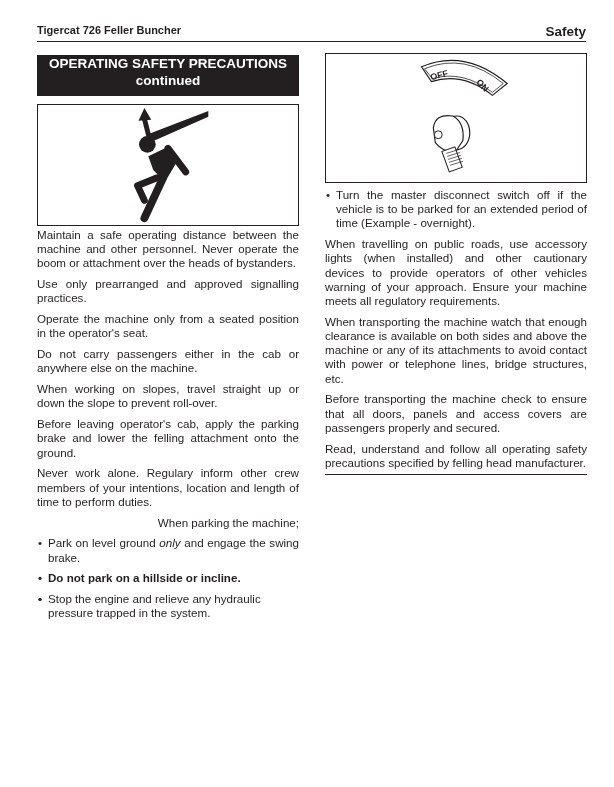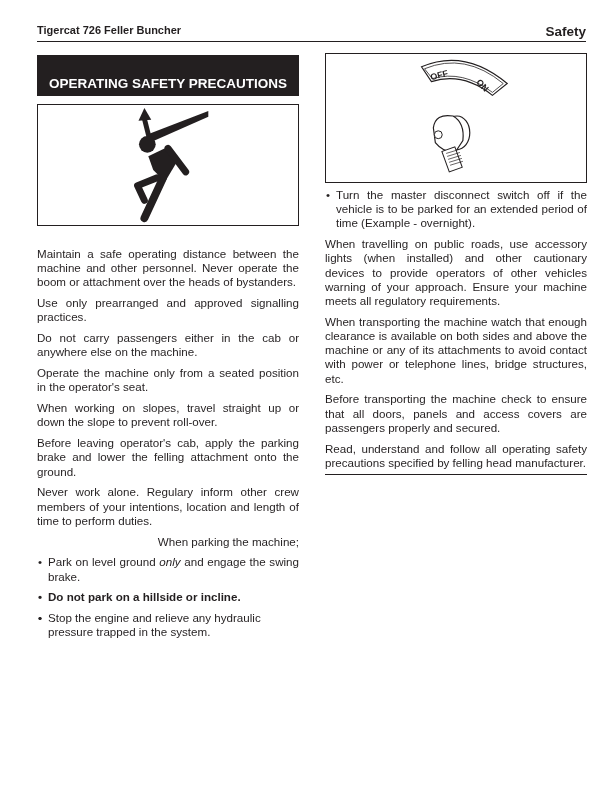--- a/index.html
+++ b/index.html
@@ -11,32 +11,32 @@
     position: absolute; left: 37px; top: 22px; width: 549px; height: 19px;
     border-bottom: 1.5px solid #231f20;
   }
   .header .left { position: absolute; left: 0; top: 2px; font-weight: bold; font-size: 11px; }
   .header .right { position: absolute; right: 0; top: 2px; font-weight: bold; font-size: 13.5px; }
 
   .title-box {
     position: absolute; left: 37px; top: 55px; width: 262px; height: 41px;
     background: #231f20; color: #ffffff; text-align: center;
     font-weight: bold; font-size: 13.5px; line-height: 17px;
-    padding-top: 20px; box-sizing: border-box;
+    padding-top: 0; box-sizing: border-box;
   }
 
   .figure {
     position: absolute; border: 1.3px solid #231f20; box-sizing: border-box; background: #fff;
   }
   .fig-left { left: 37px; top: 104px; width: 262px; height: 122px; }
   .fig-right { left: 325px; top: 53px; width: 262px; height: 130px; }
   .figure svg { position: absolute; left: 0; top: 0; width: 100%; height: 100%; }
 
   .col { position: absolute; font-size: 11.6px; line-height: 14.2px; text-align: justify; }
-  .col-left { left: 37px; top: 228px; width: 262px; margin-top: 19px; }
+  .col-left { left: 37px; top: 228px; width: 262px; }
   .col-right { left: 325px; top: 188px; width: 262px; }
   .col p { margin: 0 0 6.6px 0; }
   .bullet { position: relative; padding-left: 11px; margin: 0 0 6.6px 0; }
   .bullet .dot { position: absolute; left: 1px; top: 0; }
   .bold { font-weight: bold; }
   .rule {
     position: absolute; left: 325px; top: 474px; width: 262px; height: 0;
     border-top: 1.5px solid #231f20;
   }
 </style>
@@ -88,22 +88,22 @@
       <line x1="123" y1="107" x2="136" y2="103"></line>
       <line x1="124" y1="110" x2="137" y2="106"></line>
       <line x1="125" y1="113" x2="138" y2="109"></line>
     </g>
   </svg>
 </div>
 
 <div class="col col-left">
   <p>Maintain a safe operating distance between the machine and other personnel.  Never operate the boom or attachment over the heads of bystanders.</p>
   <p>Use only prearranged and approved signalling practices.</p>
+  <p>Operate the machine only from a seated position in the operator's seat.</p>
   <p>Do not carry passengers either in the cab or anywhere else on the machine.</p>
-  <p>Operate the machine only from a seated position in the operator's seat.</p>
   <p>When working on slopes, travel straight up or down the slope to prevent roll-over.</p>
   <p>Before leaving operator's cab, apply the parking brake and lower the felling attachment onto the ground.</p>
   <p>Never work alone. Regulary inform other crew members of your intentions, location and length of time to perform duties.</p>
   <p style="text-align:right">When parking the machine;</p>
 
   <div class="bullet">
     <span class="dot">•</span>
     <span>Park on level ground </span><i>only</i><span> and engage the swing brake.</span>
   </div>
   <div class="bullet bold">

